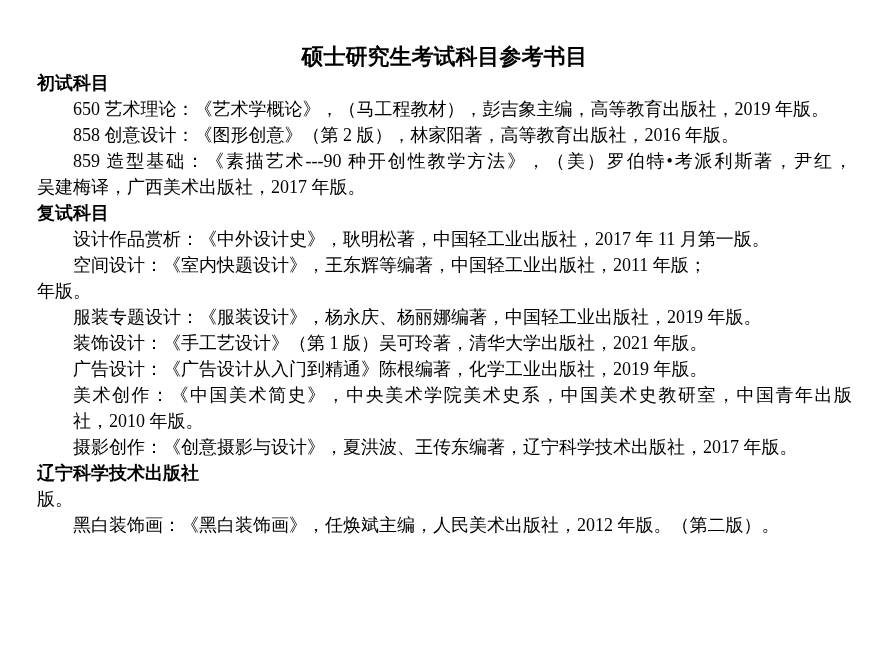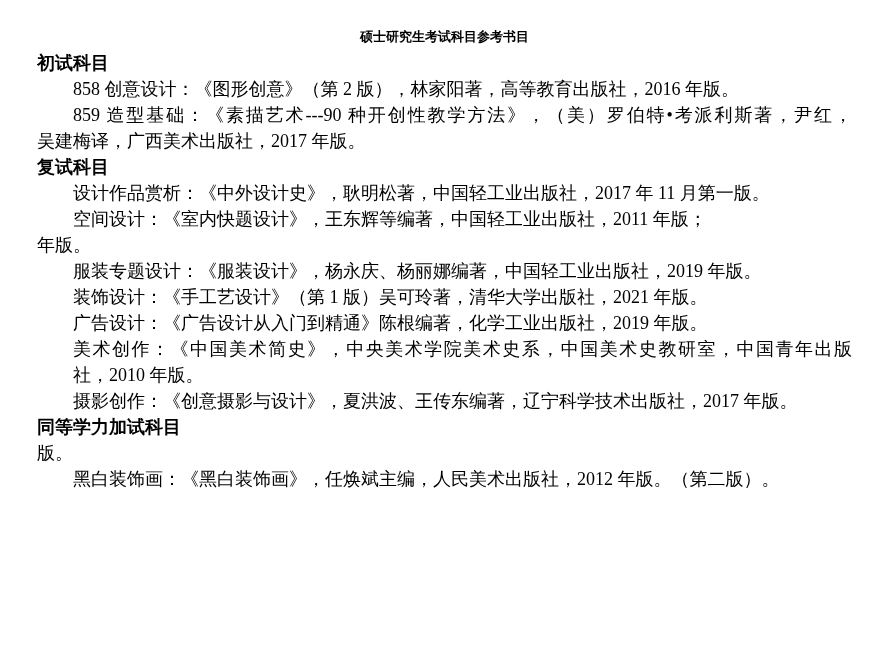--- a/index.html
+++ b/index.html
@@ -17,23 +17,24 @@
   }
   .content {
     padding-top: 24px;
     margin-left: 37px;
     width: 815px;
     overflow: hidden;
   }
   .doc-title {
     text-align: center;
     font-weight: bold;
-    font-size: 13px;
+    font-size: 22px;
     line-height: 26px;
     white-space: nowrap;
+    margin-top: 20px;
   }
   .line {
     white-space: nowrap;
     line-height: 26px;
   }
   .heading { font-weight: bold; }
   .indent-0 { padding-left: 0; }
   .indent-1 { padding-left: 36px; }
   .indent-2 { padding-left: 56px; }
   .justify {
@@ -43,33 +44,34 @@
 </style>
 </head>
 <body>
 
 <div class="page">
   <div class="content">
 
     <div class="doc-title">硕士研究生考试科目参考书目</div>
 
     <div class="line heading indent-0">初试科目</div>
+    <div class="line indent-1">650 艺术理论：《艺术学概论》，（马工程教材），彭吉象主编，高等教育出版社，2019 年版。</div>
     <div class="line indent-1">858 创意设计：《图形创意》（第 2 版），林家阳著，高等教育出版社，2016 年版。</div>
     <div class="line indent-1 justify">859 造型基础：《素描艺术---90 种开创性教学方法》，（美）罗伯特•考派利斯著，尹红，</div>
     <div class="line indent-0">吴建梅译，广西美术出版社，2017 年版。</div>
 
     <div class="line heading indent-0">复试科目</div>
     <div class="line indent-1">设计作品赏析：《中外设计史》，耿明松著，中国轻工业出版社，2017 年 11 月第一版。</div>
     <div class="line indent-1">空间设计：《室内快题设计》，王东辉等编著，中国轻工业出版社，2011 年版；</div>
     <div class="line indent-0">年版。</div>
     <div class="line indent-1">服装专题设计：《服装设计》，杨永庆、杨丽娜编著，中国轻工业出版社，2019 年版。</div>
     <div class="line indent-1">装饰设计：《手工艺设计》（第 1 版）吴可玲著，清华大学出版社，2021 年版。</div>
     <div class="line indent-1">广告设计：《广告设计从入门到精通》陈根编著，化学工业出版社，2019 年版。</div>
     <div class="line indent-1 justify">美术创作：《中国美术简史》，中央美术学院美术史系，中国美术史教研室，中国青年出版</div>
     <div class="line indent-1">社，2010 年版。</div>
     <div class="line indent-1">摄影创作：《创意摄影与设计》，夏洪波、王传东编著，辽宁科学技术出版社，2017 年版。</div>
 
-    <div class="line heading indent-0">同等学力加试科目</div>
+    <div class="line heading indent-0">辽宁科学技术出版社</div>
     <div class="line indent-0">版。</div>
     <div class="line indent-1">黑白装饰画：《黑白装饰画》，任焕斌主编，人民美术出版社，2012 年版。（第二版）。</div>
 
   </div>
 </div>
 
 </body></html>

